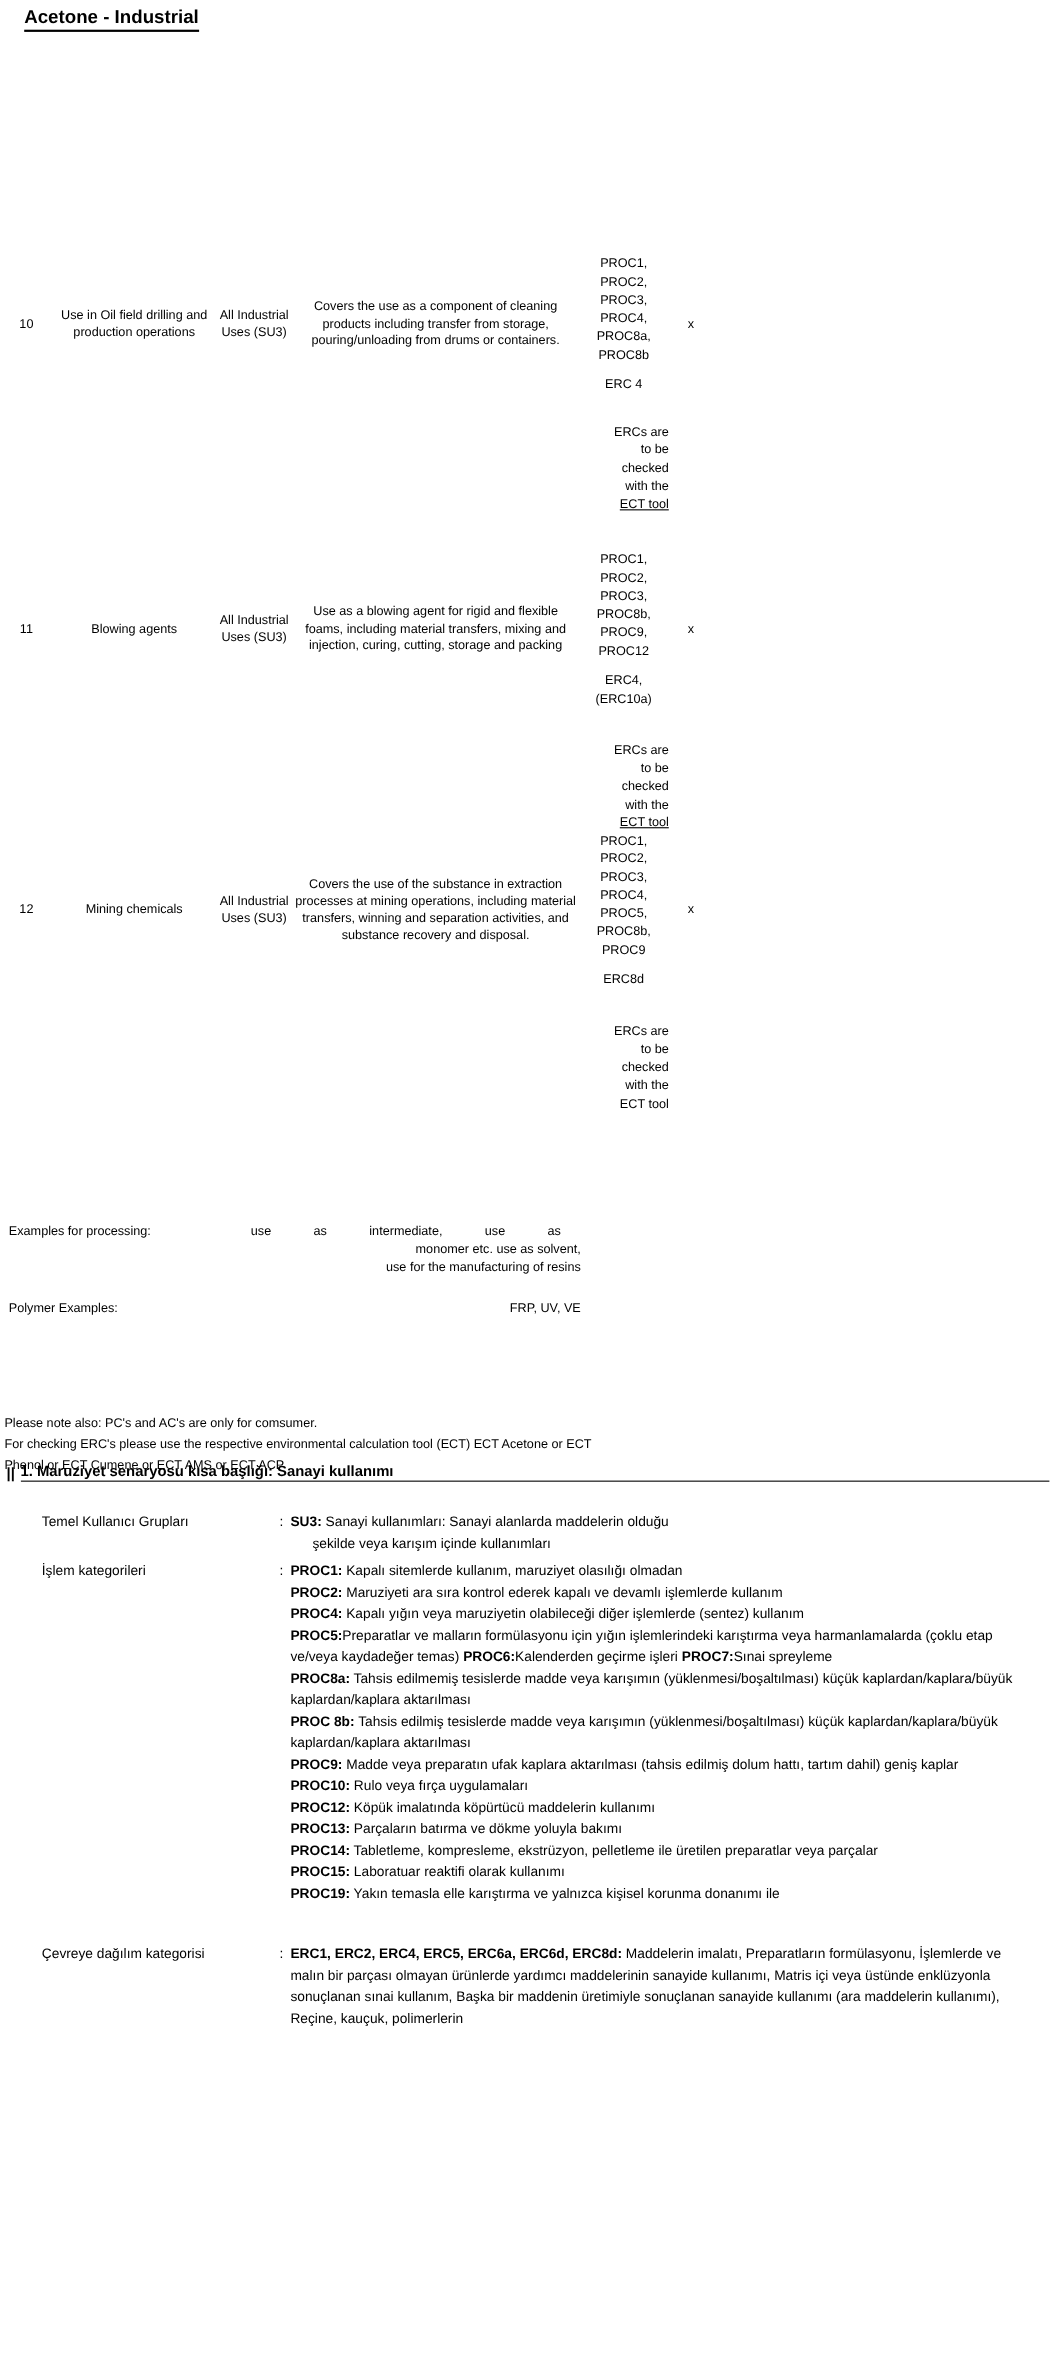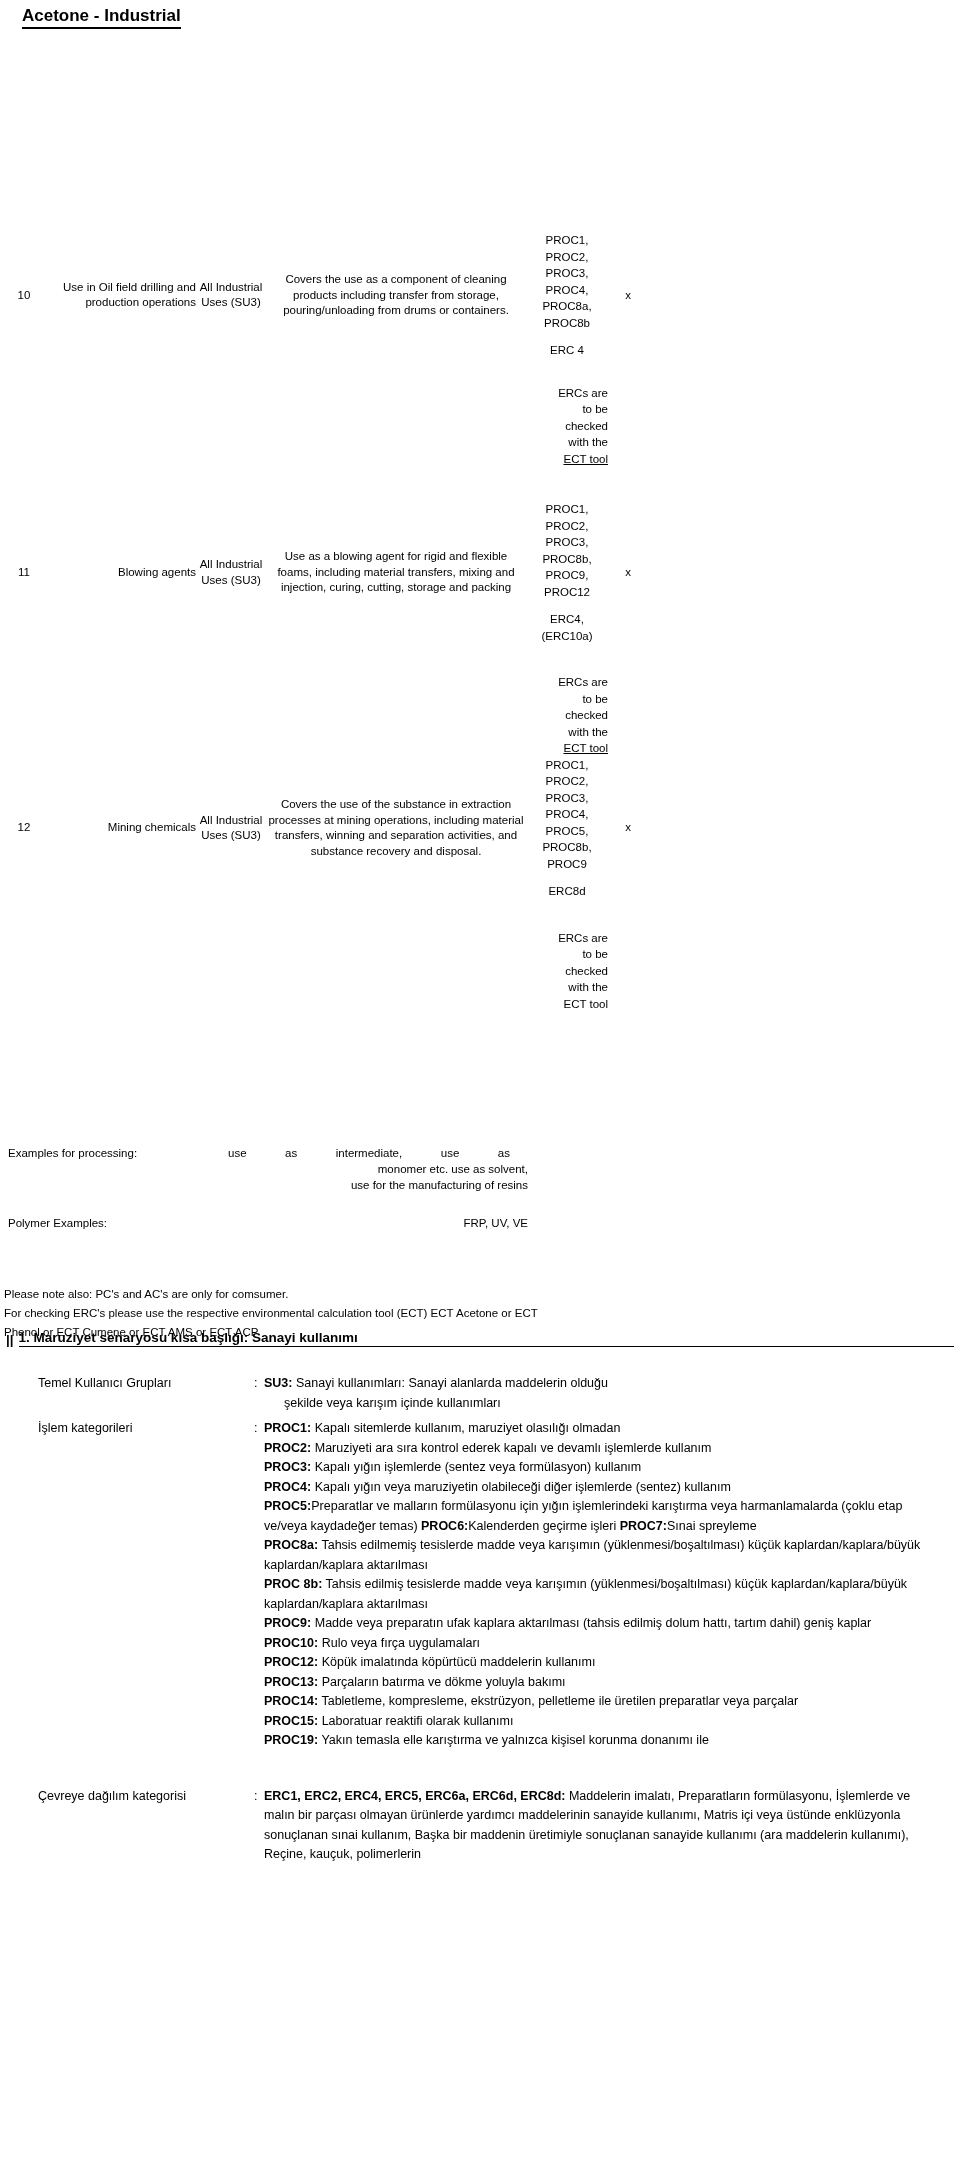--- a/index.html
+++ b/index.html
@@ -30,21 +30,21 @@
     border-collapse:collapse;
     font-size:11.5px;
     line-height:15.5px;
   }
   .use-table td{
     vertical-align:middle;
     padding:0;
     border:0;
   }
   .col-no{width:48px;text-align:center;}
-  .col-title{width:148px;text-align:right;}
+  .col-title{width:148px;text-align:center;}
   .col-sector{width:70px;text-align:center;}
   .col-desc{width:260px;text-align:center;}
   .col-proc{width:82px;text-align:center;}
   .col-x{width:40px;text-align:center;}
   .col-pad{width:312px;}
 
   .row-spacer{height:26px;}
 
   .proc-cell{line-height:16.5px;}
   .erc-line{display:block;margin-top:11px;}
@@ -52,21 +52,21 @@
 
   .note-block{
     text-align:right;
     font-size:11.5px;
     line-height:16.5px;
   }
   .note-block .u{text-decoration:underline;}
 
   
   .examples{
-    position:absolute;left:0;top:1145px;width:960px;
+    position:absolute;left:0;top:1112px;width:960px;
     font-size:11.5px;
     line-height:16px;
   }
   .ex-row{display:flex;margin-bottom:0;}
   .ex-label{width:228px;padding-left:8px;box-sizing:border-box;}
   .ex-value{width:300px;text-align:right;}
   .justify-line{
     display:flex;justify-content:space-between;width:282px;
   }
   .ex-gap{height:22px;}
@@ -270,24 +270,20 @@
           <b>PROC1:</b>
           <span>Kapalı sitemlerde kullanım, maruziyet olasılığı</span>
           <span>olmadan</span>
         </div>
         <div>
           <b>PROC2:</b>
           <span>Maruziyeti ara sıra kontrol ederek kapalı ve devamlı</span>
           <span>işlemlerde kullanım</span>
         </div>
         <div>
-          <b>PROC3:</b>
-          <span>Kapalı yığın işlemlerde (sentez veya formülasyon) kullanım</span>
-        </div>
-        <div>
           <b>PROC4:</b>
           <span>Kapalı yığın veya maruziyetin olabileceği diğer işlemlerde</span>
           <span>(sentez) kullanım</span>
         </div>
         <div>
           <b>PROC5:</b><span>Preparatlar ve malların formülasyonu için yığın işlemlerindeki karıştırma veya harmanlamalarda (çoklu etap ve/veya kaydadeğer temas) </span><b>PROC6:</b><span>Kalenderden geçirme işleri </span><b>PROC7:</b><span>Sınai spreyleme</span>
         </div>
         <div>
           <b>PROC8a:</b>
           <span>Tahsis edilmemiş tesislerde madde veya karışımın (yüklenmesi/boşaltılması) küçük kaplardan/kaplara/büyük kaplardan/kaplara aktarılması</span>

